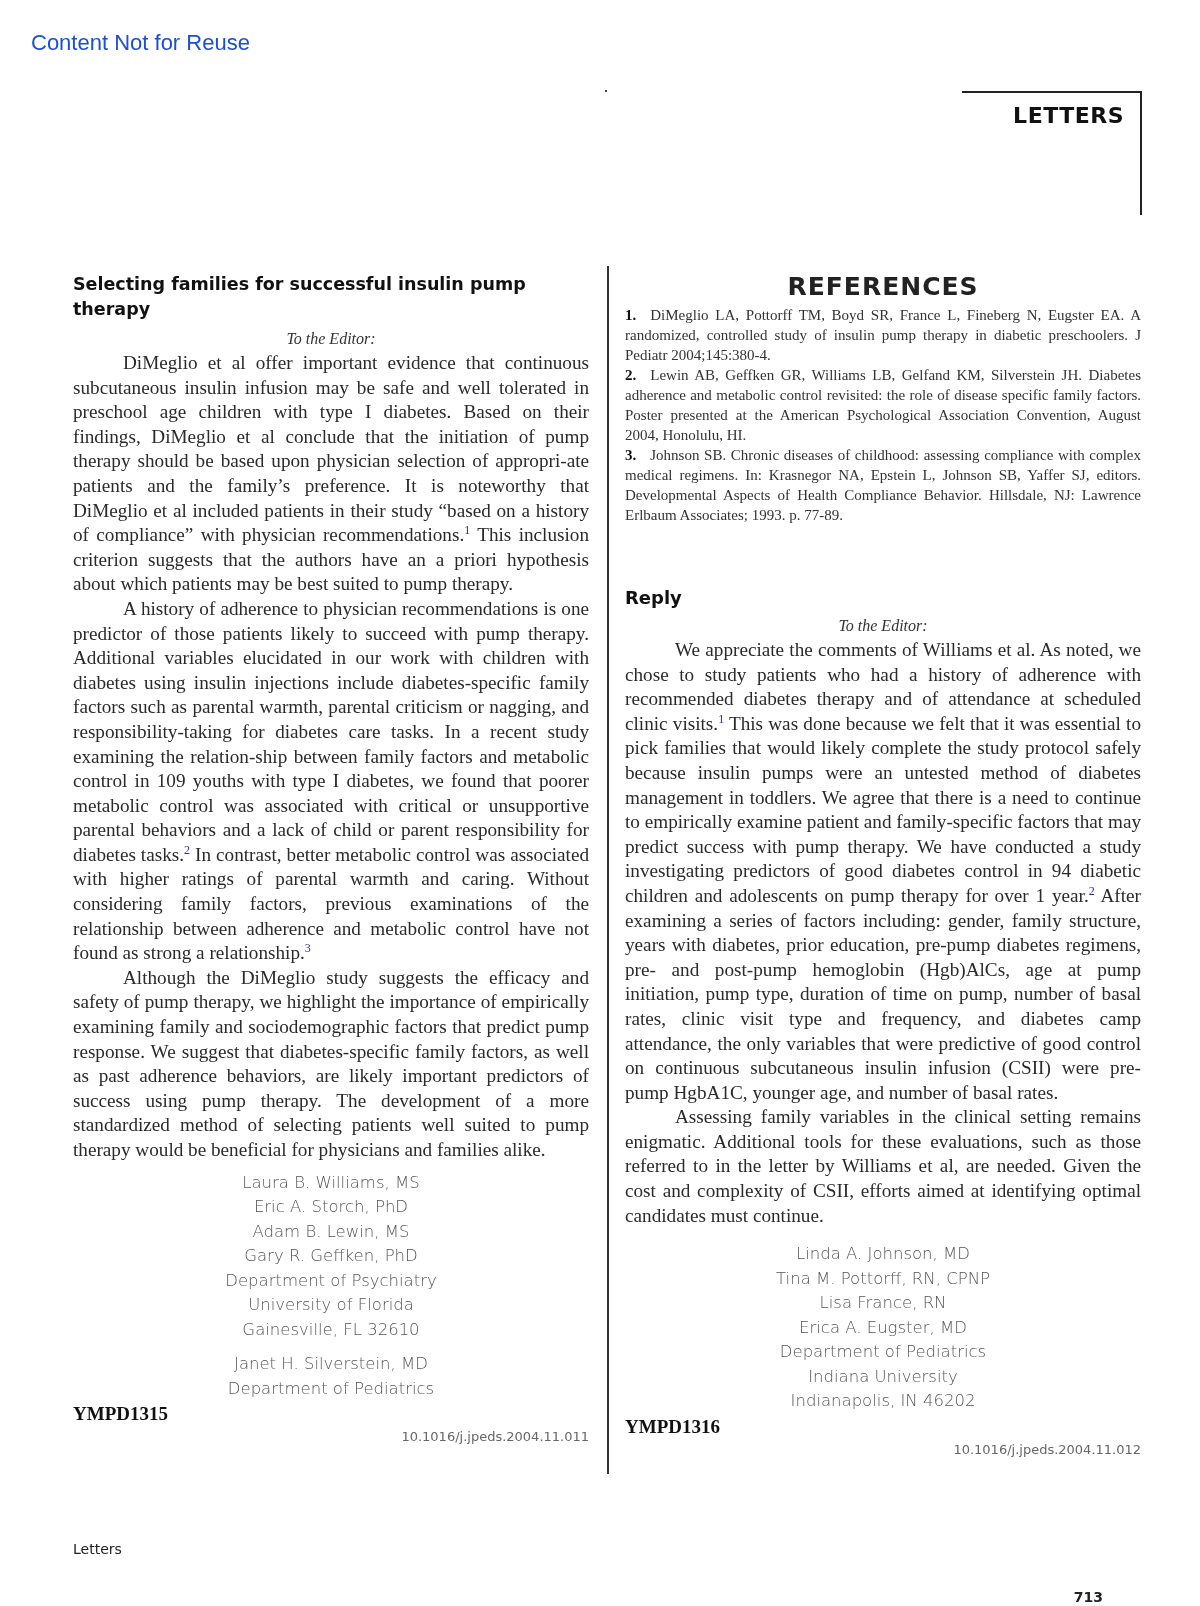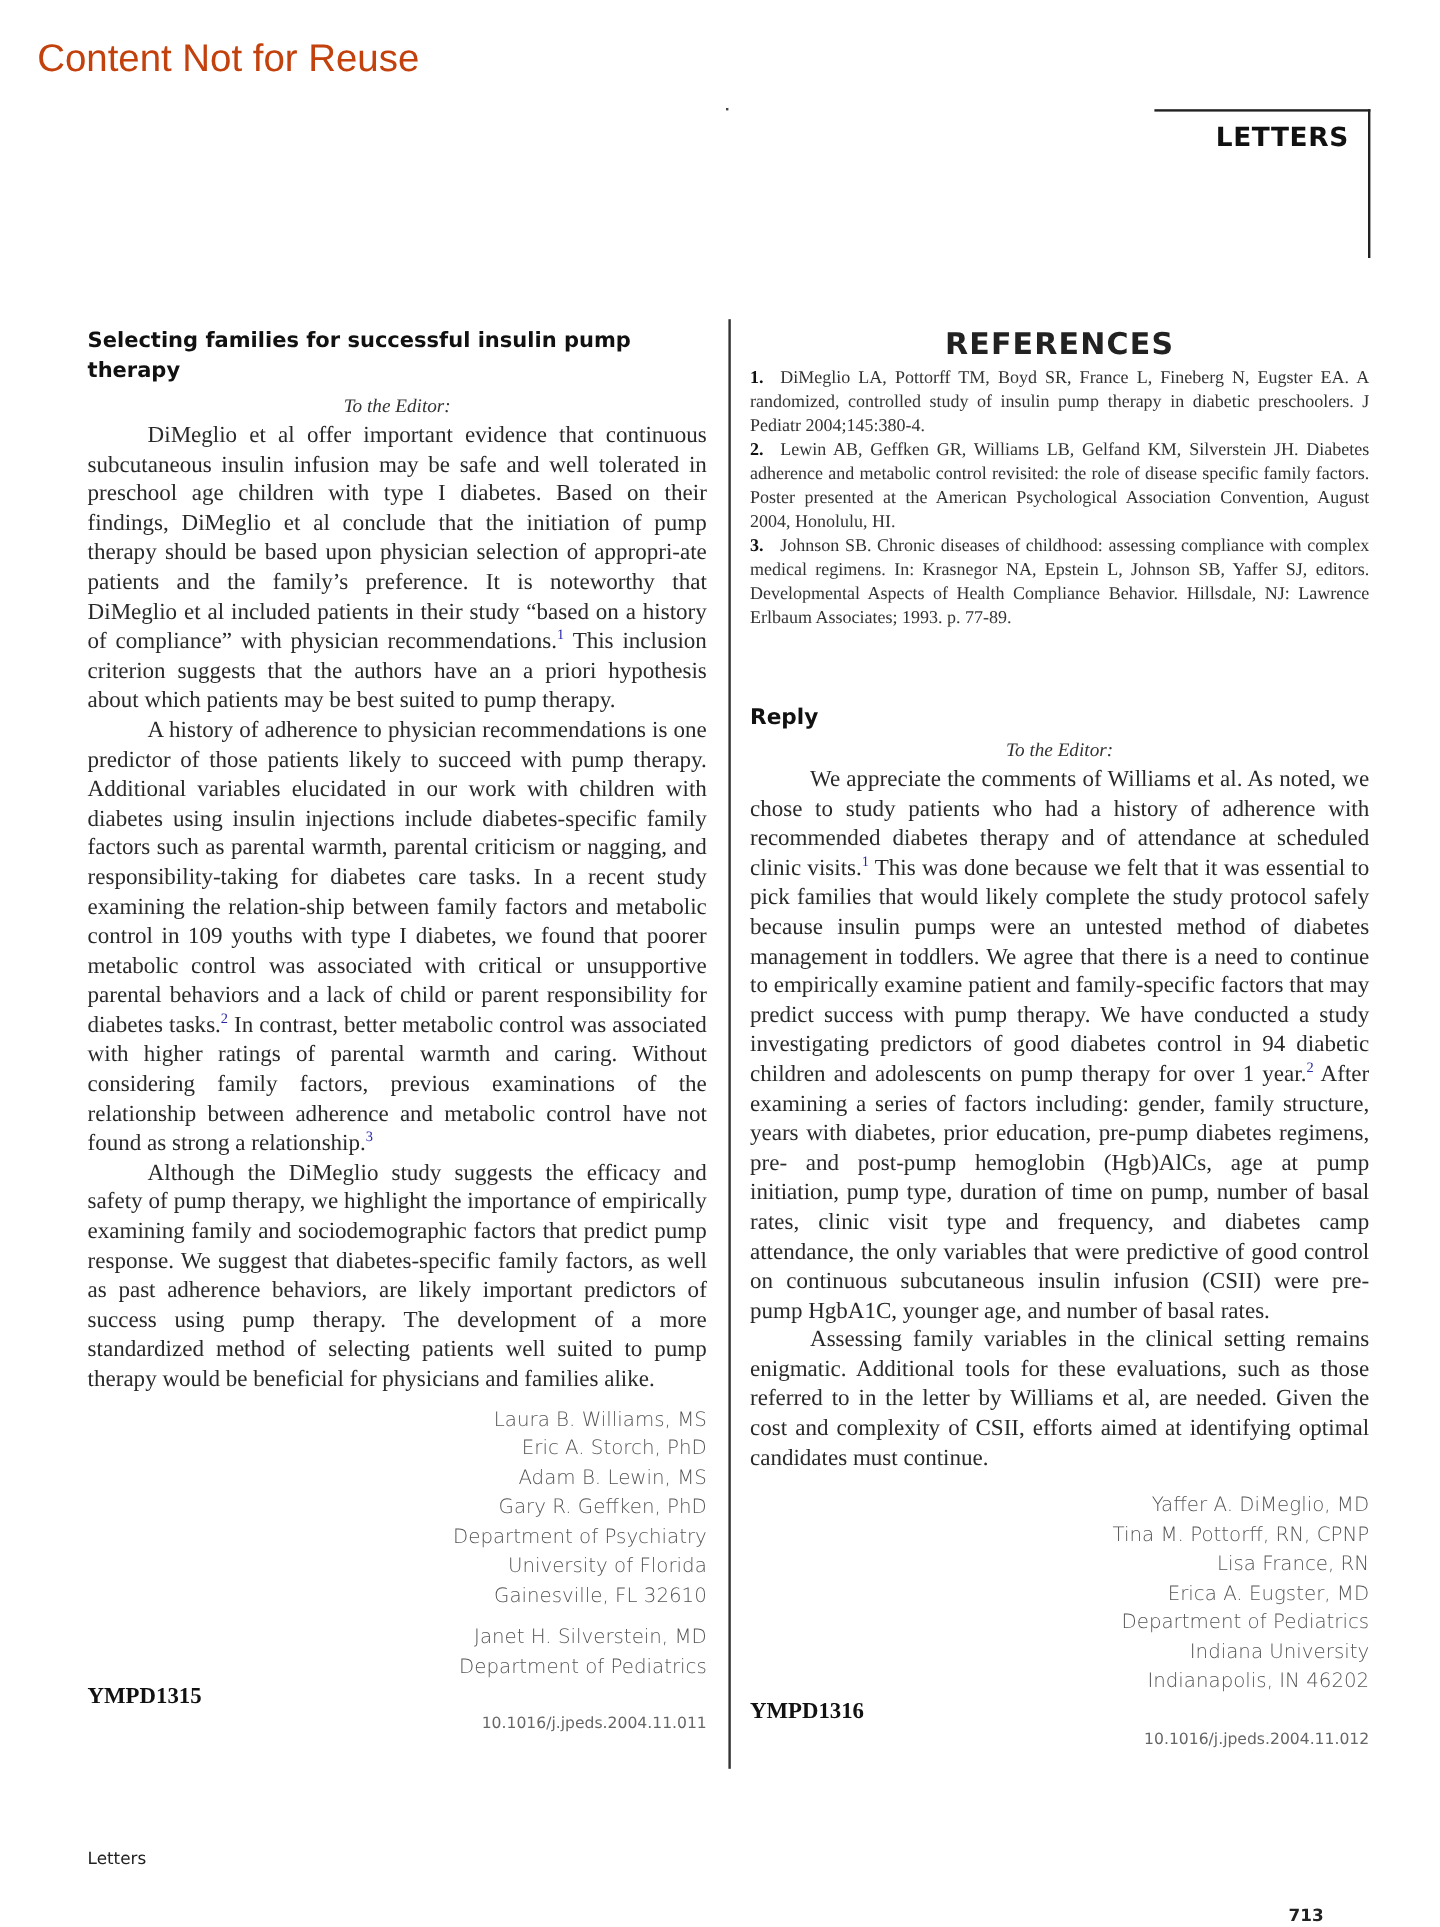--- a/index.html
+++ b/index.html
@@ -1,29 +1,29 @@
 <!DOCTYPE html>
 <html><head>
 <meta charset="utf-8">
 <style>
   html, body { margin: 0; padding: 0; background: #ffffff; }
   body { width: 1200px; height: 1606px; position: relative; overflow: hidden; color: #222; }
-  .watermark { position: absolute; left: 31px; top: 30px; font-family: "Liberation Sans", sans-serif; font-size: 32px; color: #c2410c; letter-spacing: 0px; }
+  .watermark { position: absolute; left: 31px; top: 30px; font-family: "Liberation Sans", sans-serif; font-size: 22px; color: #1d4ed8; letter-spacing: 0px; }
   .dot { position: absolute; left: 605px; top: 90px; width: 2px; height: 2px; background: #444; }
   .section-box { position: absolute; left: 962px; top: 91px; width: 178px; height: 122px; border-top: 2px solid #222; border-right: 2px solid #222; }
   .section-title { position: absolute; right: 16px; top: 10px; font-family: "DejaVu Sans", sans-serif; font-weight: bold; font-size: 22px; color: #111; letter-spacing: 0.5px; }
   .col { position: absolute; top: 272px; }
   .col-left { left: 73px; width: 516px; }
   .col-right { left: 625px; width: 516px; }
   .divider { position: absolute; left: 607px; top: 266px; width: 2px; height: 1208px; background: #333; }
   .headline { font-family: "DejaVu Sans", sans-serif; font-weight: bold; font-size: 17.5px; line-height: 25px; color: #111; margin: 0 0 5px 0; }
   .salutation { font-family: "Liberation Serif", serif; font-style: italic; font-size: 16px; line-height: 24px; color: #333; margin: 0; text-align: center; }
   .body-p { font-family: "Liberation Serif", serif; font-size: 19.2px; line-height: 24.6px; color: #2a2a2a; margin: 0; text-align: justify; text-indent: 50px; hyphens: manual; }
   sup.ref { color: #2a2aa8; font-size: 12px; line-height: 0; }
-  .sig { text-align: right; font-family: "DejaVu Sans", sans-serif; font-size: 16.5px; line-height: 24.5px; color: #555; font-weight: 300; }
+  .sig { text-align: center; font-family: "DejaVu Sans", sans-serif; font-size: 16.5px; line-height: 24.5px; color: #555; font-weight: 300; }
   .sig-gap { height: 10px; }
   .code { text-align: left; font-family: "Liberation Serif", serif; font-weight: bold; font-size: 19px; line-height: 26px; color: #111; }
   .doi { text-align: right; font-family: "DejaVu Sans", sans-serif; font-size: 13px; line-height: 20px; color: #666; }
   .refs-title { text-align: center; font-family: "DejaVu Sans", sans-serif; font-size: 25px; color: #222; letter-spacing: 1px; margin: 0 0 4px 0; }
   .ref-item { font-family: "Liberation Serif", serif; font-size: 15px; line-height: 20px; color: #333; text-align: justify; margin: 0; }
   .ref-num { font-weight: bold; margin-right: 14px; color: #111; }
   .reply-head { font-family: "DejaVu Sans", sans-serif; font-weight: bold; font-size: 18px; color: #111; margin: 0 0 6px 0; }
   .footer-left { position: absolute; left: 73px; top: 1541px; font-family: "DejaVu Sans", sans-serif; font-size: 14px; color: #222; }
   .footer-right { position: absolute; right: 97px; top: 1541px; font-family: "DejaVu Sans", sans-serif; font-size: 14px; color: #222; font-weight: bold; margin-top: 48px; }
 </style>
@@ -78,21 +78,21 @@
 
   <h2 class="reply-head">Reply</h2>
   <p class="salutation">To the Editor:</p>
 
   <p class="body-p"><span>We appreciate the comments of Williams et al. As noted, we chose to study patients who had a history of adherence with recommended diabetes therapy and of attendance at scheduled clinic visits.</span><sup class="ref">1</sup><span> This was done because we felt that it was essential to pick families that would likely complete the study protocol safely because insulin pumps were an untested method of diabetes management in toddlers. We agree that there is a need to continue to empirically examine patient and family-specific factors that may predict success with pump therapy. We have conducted a study investigating predictors of good diabetes control in 94 diabetic children and adolescents on pump therapy for over 1 year.</span><sup class="ref">2</sup><span> After examining a series of factors including: gender, family structure, years with diabetes, prior education, pre-pump diabetes regimens, pre- and post-pump hemoglobin (Hgb)AlCs, age at pump initiation, pump type, duration of time on pump, number of basal rates, clinic visit type and frequency, and diabetes camp attendance, the only variables that were predictive of good control on continuous subcutaneous insulin infusion (CSII) were pre-pump HgbA1C, younger age, and number of basal rates.</span></p>
 
   <p class="body-p"><span>Assessing family variables in the clinical setting remains enigmatic. Additional tools for these evaluations, such as those referred to in the letter by Williams et al, are needed. Given the cost and complexity of CSII, efforts aimed at identifying optimal candidates must continue.</span></p>
 
   <div style="height:14px"></div>
   <div>
-    <div class="sig">Yaffer A. DiMeglio, MD</div>
+    <div class="sig">Linda A. Johnson, MD</div>
     <div class="sig">Tina M. Pottorff, RN, CPNP</div>
     <div class="sig">Lisa France, RN</div>
     <div class="sig">Erica A. Eugster, MD</div>
     <div class="sig">Department of Pediatrics</div>
     <div class="sig">Indiana University</div>
     <div class="sig">Indianapolis, IN 46202</div>
     <div class="code">YMPD1316</div>
     <div class="doi">10.1016/j.jpeds.2004.11.012</div>
   </div>
 </div>

